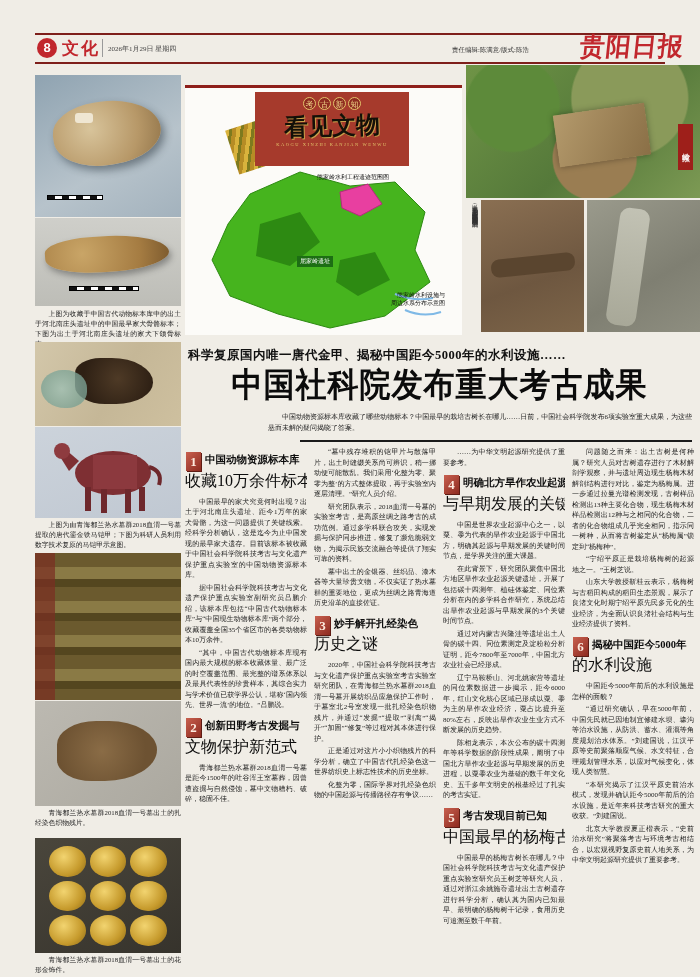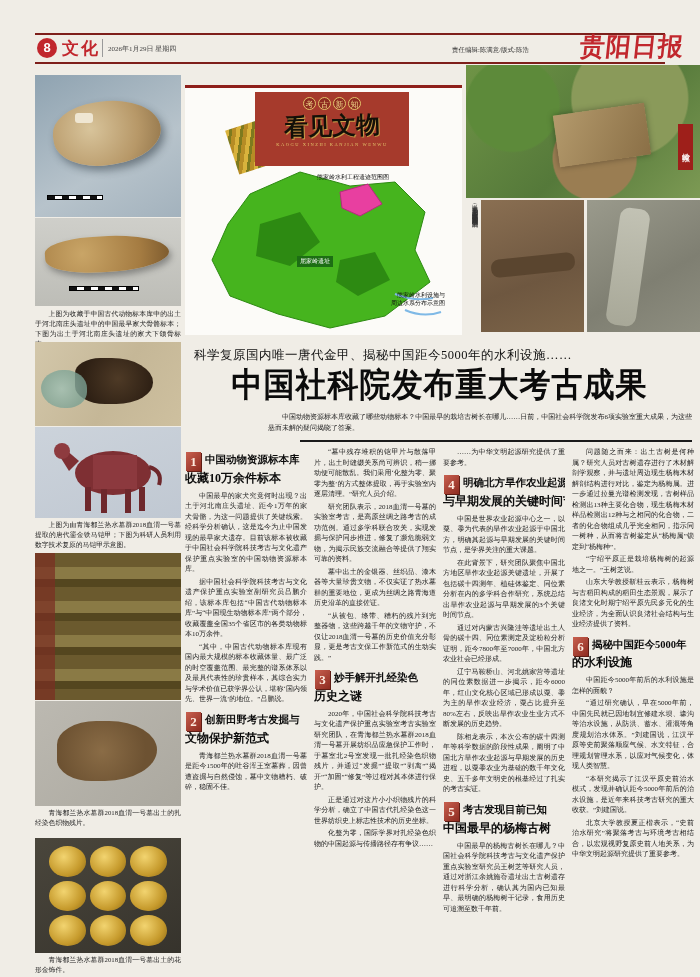--- a/index.html
+++ b/index.html
@@ -39,36 +39,36 @@
   .map-sitebox { position:absolute; background:#1d6e14; color:#fff; font-size:6px; padding:1px 3px; }
 
   
   .rph { position:absolute; overflow:hidden; }
   .red-tag { position:absolute; left:678px; top:124px; width:15px; height:46px; background:#9e1f1a; color:#fff;
     writing-mode:vertical-rl; font-size:8px; text-align:center; line-height:15px; z-index:3; }
   .vcap { position:absolute; left:465px; top:200px; width:13px; height:132px; writing-mode:vertical-rl;
     font-size:6px; color:#333; line-height:1.1; letter-spacing:0.5px; overflow:hidden; }
 
   
-  .kicker { position:absolute; left:194px; top:347px; font-weight:normal; font-size:12.5px; color:#111; letter-spacing:0.5px; }
+  .kicker { position:absolute; left:188px; top:347px; font-weight:bold; font-size:12.5px; color:#111; letter-spacing:0.5px; }
   .headline { position:absolute; left:185px; top:364px; width:509px; text-align:center; font-family:"Liberation Sans",sans-serif;
     font-weight:bold; font-size:31px; color:#0b0b0b; letter-spacing:1px; transform:scaleY(1.08); }
   .lede { position:absolute; left:268px; top:412px; width:424px; font-size:7px; line-height:1.55; text-align:justify; color:#222; text-indent:2em; }
   .hl-rule { position:absolute; left:300px; top:440px; width:392px; height:1.5px; background:#1a1a1a; }
 
   
   .cols { position:absolute; left:185px; top:447px; width:509px; height:528px; display:flex; gap:7px; }
   .col { width:122px; height:528px; overflow:hidden; }
   .col p { font-size:7px; line-height:1.5; text-align:justify; text-indent:2em; color:#1c1c1c; margin-bottom:2px; }
   .sec-head { position:relative; padding:5px 0 4px; }
   .sec-badge { position:absolute; left:1px; top:5px; width:15px; height:19px;
     background:linear-gradient(135deg,#c8604f,#8e2b20); color:#fdeade; font:bold 13px/19px "Liberation Serif",serif;
     text-align:center; box-shadow:1px 1px 0 #5f1c14; }
   .sec-l1 { padding-left:20px; font-weight:bold; font-size:10.5px; line-height:1.6; color:#0d0d0d; white-space:nowrap; }
-  .sec-l2 { font-weight:bold; font-size:12px; line-height:1.5; color:#0d0d0d; white-space:nowrap; }
+  .sec-l2 { font-weight:normal; font-size:16px; line-height:1.5; color:#0d0d0d; white-space:nowrap; }
 </style>
 </head>
 <body>
 
 <div class="page">
 
   <div class="rule" style="left:35px;top:33px;width:630px;height:1.5px;"></div>
   <div class="rule" style="left:35px;top:62px;width:630px;height:2px;"></div>
 
   <div class="hdr-circle">8</div>
@@ -201,21 +201,20 @@
           <div class="sec-badge">2</div>
           <div class="sec-l1">创新田野考古发掘与</div>
           <div class="sec-l2">文物保护新范式</div>
         </div>
         <p>青海都兰热水墓群2018血渭一号墓是距今1500年的吐谷浑王室墓葬，因曾遭盗掘与自然侵蚀，墓中文物糟朽、破碎，稳固不佳。</p>
       </div>
       <div class="col">
         <p>“墓中残存堆积的铠甲片与散落甲片，出土时缝缀关系尚可辨识，稍一挪动便可能散乱。我们采用‘化整为零、聚零为整’的方式整体提取，再于实验室内逐层清理。”研究人员介绍。</p>
         <p>研究团队表示，2018血渭一号墓的实验室考古，是高原丝绸之路考古的成功范例。通过多学科联合攻关，实现发掘与保护同步推进，修复了濒危脆弱文物，为揭示民族交流融合等提供了翔实可靠的资料。</p>
         <p>墓中出土的金银器、丝织品、漆木器等大量珍贵文物，不仅实证了热水墓群的重要地位，更成为丝绸之路青海道历史沿革的直接佐证。</p>
-        <p>“从被包、绦带、糟朽的残片到完整器物，这些跨越千年的文物守护，不仅让2018血渭一号墓的历史价值充分彰显，更是考古文保工作新范式的生动实践。”</p>
         <div class="sec-head">
           <div class="sec-badge">3</div>
           <div class="sec-l1">妙手解开扎经染色</div>
           <div class="sec-l2">历史之谜</div>
         </div>
         <p>2020年，中国社会科学院科技考古与文化遗产保护重点实验室考古实验室研究团队，在青海都兰热水墓群2018血渭一号墓开展纺织品应急保护工作时，于墓室北2号室发现一批扎经染色织物残片，并通过“发掘”“提取”“剥离”“揭开”“加固”“修复”等过程对其本体进行保护。</p>
         <p>正是通过对这片小小织物残片的科学分析，确立了中国古代扎经染色这一世界纺织史上标志性技术的历史坐标。</p>
         <p>化整为零，国际学界对扎经染色织物的中国起源与传播路径存有争议……</p>
       </div>
       <div class="col">

